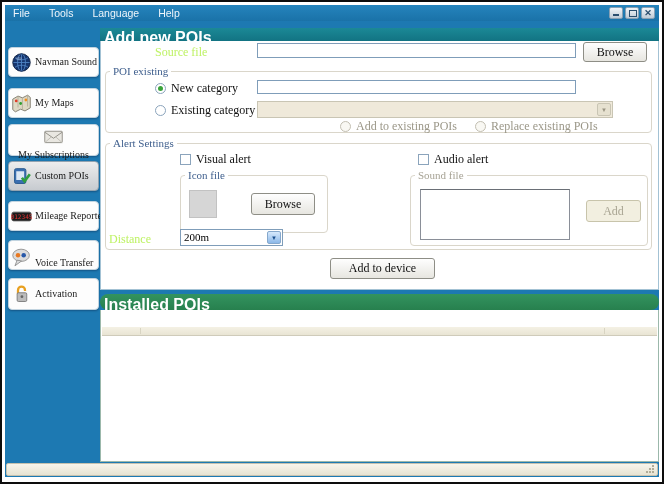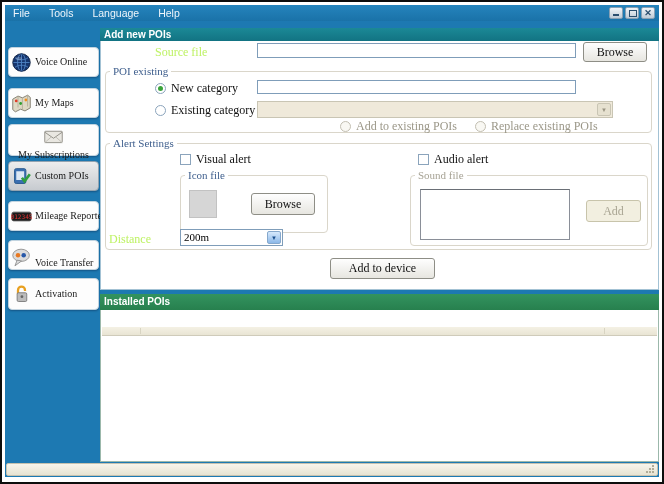--- a/index.html
+++ b/index.html
@@ -34,23 +34,23 @@
   .sb-icon { flex:0 0 21px; height:21px; display:flex; align-items:center; justify-content:center; }
   .sb-label { font-family:"Liberation Serif", serif; font-size:10px; color:#1a1a1a;
               white-space:nowrap; line-height:1.05; }
   .sb-label.wrap { white-space:normal; }
 
   
   .panel { position:absolute; left:95px; width:559px; }
   .add-panel { top:23px; height:262px; }
   .installed-panel { top:289px; height:168px; }
   .panel-header { position:absolute; left:0; top:0; right:0; color:#fff;
-                  font-size:10px; font-weight:bold; padding:1px 0 0 4px; }
+                  font-size:16px; font-weight:bold; padding:1px 0 0 4px; }
   .hdr-teal  { height:13px; background:linear-gradient(#1b8996,#127383); }
-  .hdr-green { height:16px; background:linear-gradient(#33935f,#27804e); padding-top:2px; }
+  .hdr-green { height:16px; background:linear-gradient(#33935f,#27804e); padding-top:2px;border-radius:8px; }
   .panel-body { position:absolute; left:0; right:0; bottom:0; background:#fff;
                 border:1px solid #a3c2d4; border-top:none; }
   .add-panel .panel-body { top:13px; }
   .installed-panel .panel-body { top:16px; border-color:#9bb8ab; }
 
   .colhead { position:absolute; left:1px; right:1px; top:17px; height:9px;
              background:linear-gradient(#f4f1e4,#e9e5d4); border-bottom:1px solid #cfcbba; }
   .colsep { position:absolute; top:1px; bottom:1px; width:1px; background:#d8d4c2; }
   .list-area { position:absolute; left:1px; right:1px; top:27px; bottom:1px; background:#fff; }
 
@@ -127,21 +127,21 @@
       <div class="sb-btn" style="top:26px;">
         <span class="sb-icon">
           <svg width="21" height="21" viewBox="0 0 24 24">
               <circle cx="12" cy="12" r="10" fill="#16356e"></circle>
               <path d="M2.5 12h19M12 2.5v19M4.5 6.5c4 3.2 11 3.2 15 0M4.5 17.5c4-3.2 11-3.2 15 0" stroke="#4f83c4" stroke-width="1" fill="none"></path>
               <ellipse cx="12" cy="12" rx="4.5" ry="10" fill="none" stroke="#4f83c4"></ellipse>
               <circle cx="12" cy="12" r="10" fill="none" stroke="#0e2040"></circle>
               <ellipse cx="9" cy="7.5" rx="3.5" ry="2" fill="#ffffff" opacity="0.22"></ellipse>
             </svg>
         </span>
-        <span class="sb-label">Voice Online</span>
+        <span class="sb-label">Navman Sound</span>
       </div>
 
       <div class="sb-btn" style="top:67px;">
         <span class="sb-icon">
           <svg width="21" height="21" viewBox="0 0 24 24">
               <path d="M2 7l6-3.5 5 2 6-3 3 2.5v12l-6 3.5-5-2-6 3L2 19z" fill="#ded8c4" stroke="#7a7668"></path>
               <path d="M8 3.5v13M13 5.5v13M19 2.5v13" stroke="#b2ac96" fill="none"></path>
               <circle cx="6" cy="9" r="1.6" fill="#e03c28"></circle>
               <circle cx="11" cy="12" r="1.6" fill="#30a030"></circle>
               <circle cx="17" cy="8" r="1.6" fill="#f09020"></circle>

